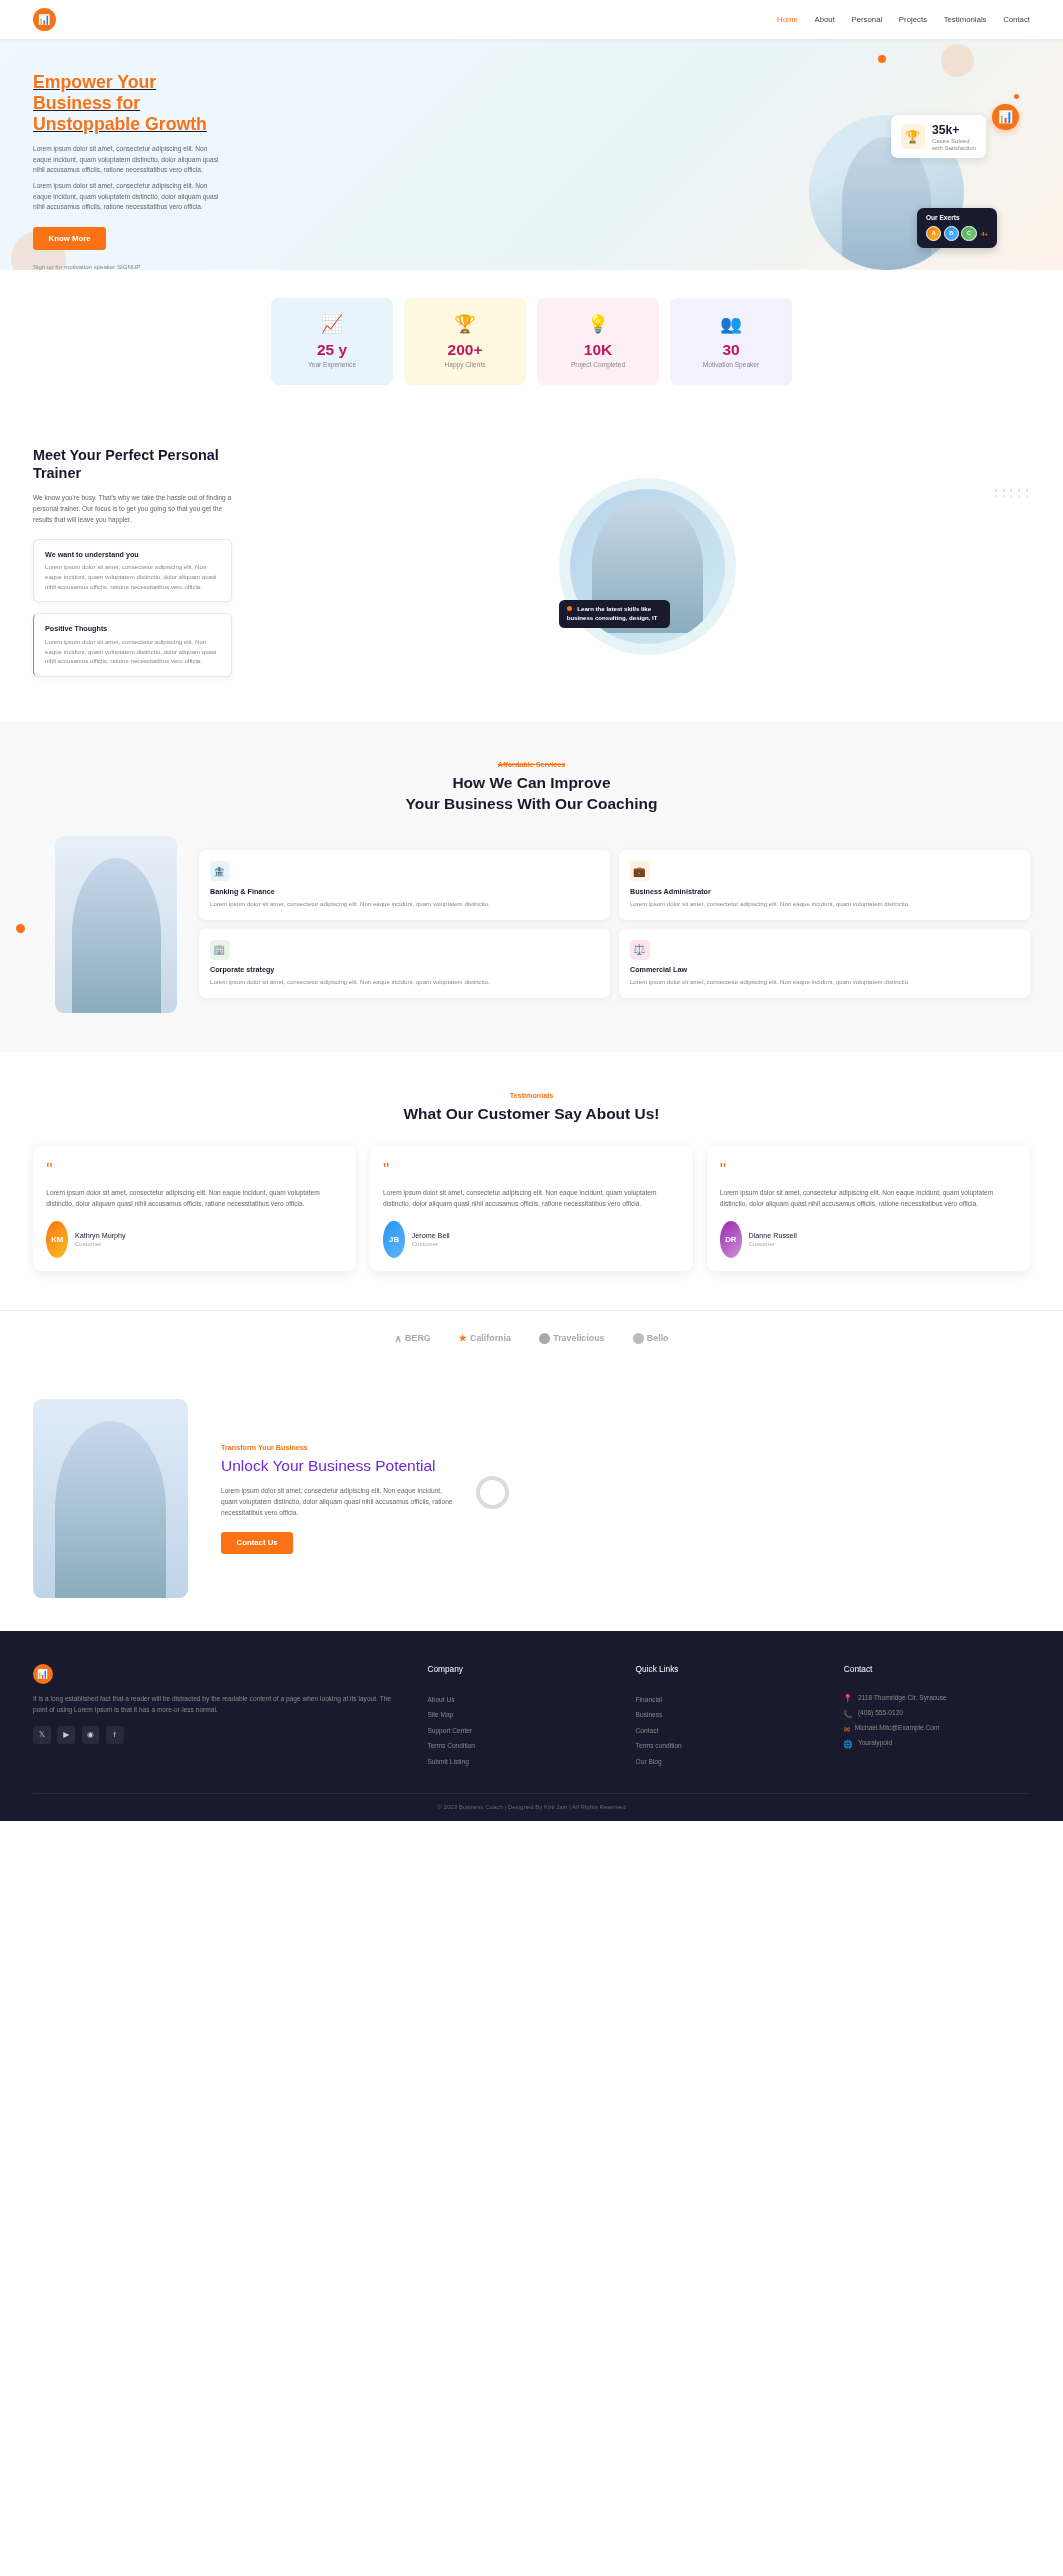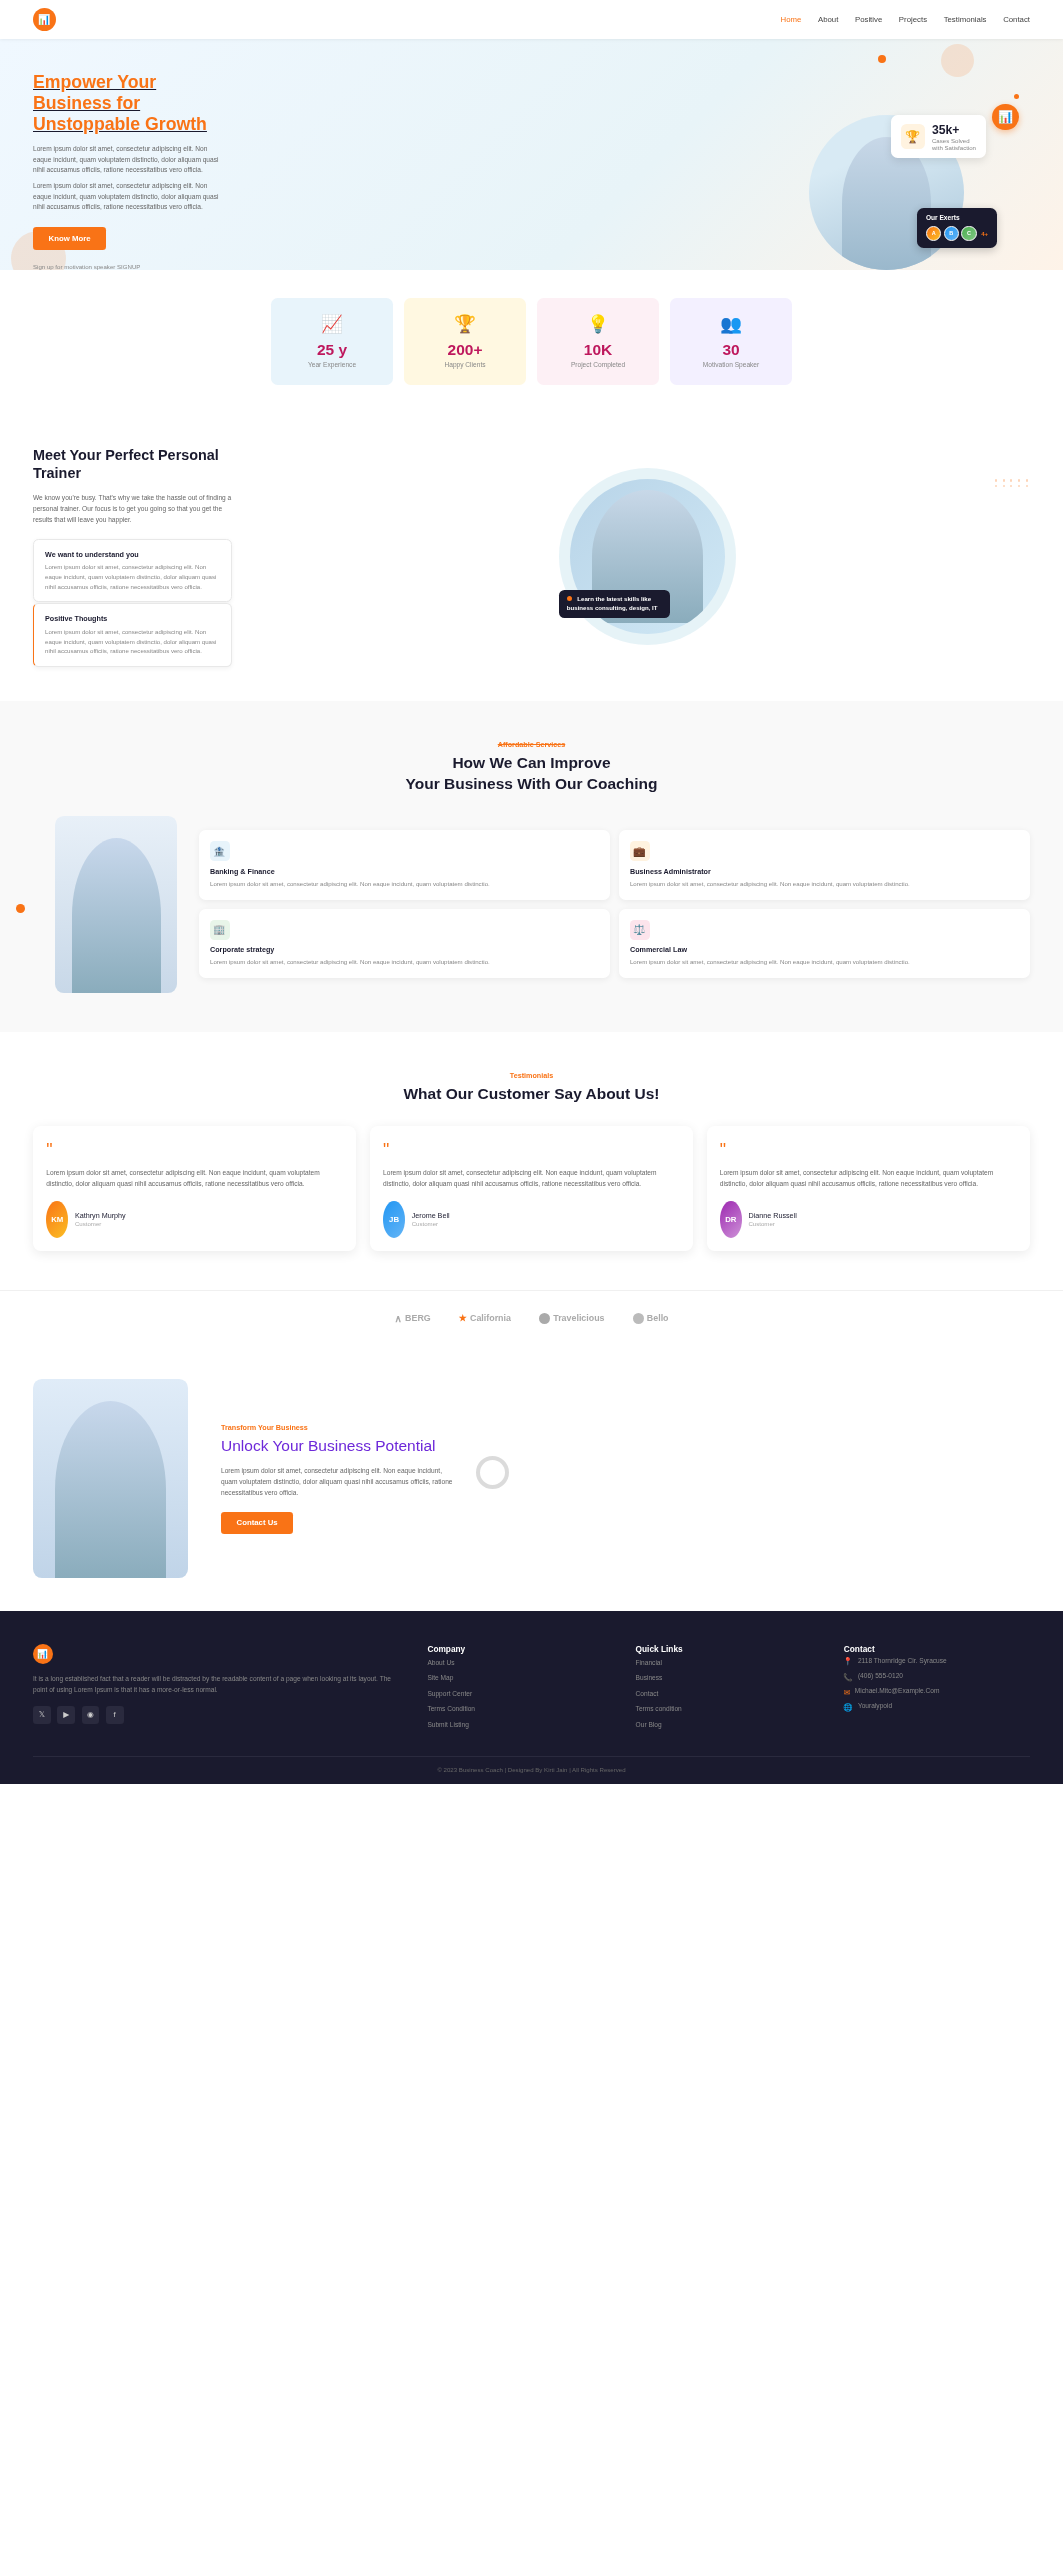--- a/index.html
+++ b/index.html
@@ -90,21 +90,21 @@
     
     .trainer-section {
       padding: 33px 33px; display: flex; gap: 33px; align-items: center;
       background: #fff;
     }
     .trainer-left { flex: 1; max-width: 199px; }
     .trainer-left h2 { font-size: 14.4px; font-weight: 800; color: #1a1a2e; margin-bottom: 8.9px; line-height: 1.3; }
     .trainer-left p { font-size: 6.6px; color: #666; line-height: 1.7; margin-bottom: 13.3px; }
     .trainer-card {
       background: #fff; border: 0.6px solid #e8e8e8; border-radius: 5.5px;
-      padding: 10px 11px; margin-bottom: 1px;
+      padding: 10px 11px; margin-bottom: 11px;
       box-shadow: 0 1.1px 4.4px rgba(0,0,0,0.05);
     }
     .trainer-card-title { font-size: 7.2px; font-weight: 700; color: #1a1a2e; margin-bottom: 3.3px; }
     .trainer-card p { font-size: 6.1px; color: #888; line-height: 1.6; margin: 0; }
     .trainer-right { flex: 1; position: relative; display: flex; justify-content: center; align-items: center; }
     .trainer-img-wrap {
       width: 155px; height: 155px; border-radius: 50%;
       background: linear-gradient(135deg, #b8d4e8, #d0e8f5);
       display: flex; align-items: center; justify-content: center;
       position: relative; overflow: hidden;
@@ -194,40 +194,40 @@
     .footer-grid { display: grid; grid-template-columns: 2fr 1fr 1fr 1fr; gap: 22px; margin-bottom: 22px; }
     .footer-logo { display: flex; align-items: center; gap: 4.4px; margin-bottom: 8.9px; }
     .footer-logo-icon { width: 20px; height: 20px; background: #f97316; border-radius: 50%; display: flex; align-items: center; justify-content: center; color: #fff; font-size: 8.9px; }
     .footer-desc { font-size: 6.6px; color: #888; line-height: 1.7; margin-bottom: 11px; }
     .footer-socials { display: flex; gap: 6.6px; }
     .social-icon {
       width: 17.7px; height: 17.7px; background: #2a2a3e; border-radius: 3.3px;
       display: flex; align-items: center; justify-content: center;
       color: #ccc; font-size: 7.8px; cursor: pointer;
     }
-    .footer-col h4 { color: #fff; font-size: 8.3px; font-weight: 700; margin-bottom: 3px; }
+    .footer-col h4 { color: #fff; font-size: 8.3px; font-weight: 400; margin-bottom: 20px; }
     .footer-col ul { list-style: none; }
     .footer-col ul li { margin-bottom: 5.5px; }
     .footer-col ul li a { color: #888; font-size: 6.6px; text-decoration: none; }
     .contact-item { display: flex; align-items: flex-start; gap: 4.4px; margin-bottom: 5.5px; font-size: 6.6px; color: #888; }
     .contact-dot { color: #f97316; font-size: 7.8px; margin-top: 0.6px; }
     .footer-bottom { border-top: 0.6px solid #2a2a3e; padding-top: 8.9px; text-align: center; font-size: 6.1px; color: #666; }
     .section-tag-line { text-decoration: line-through; }
   </style>
 </head>
 <body>
 
 <nav>
   <div class="nav-logo">
     <div class="nav-logo-icon">📊</div>
   </div>
   <ul class="nav-links">
     <li><a href="#" class="active">Home</a></li>
     <li><a href="#">About</a></li>
-    <li><a href="#">Positive</a></li>
+    <li><a href="#">Personal</a></li>
     <li><a href="#">Projects</a></li>
     <li><a href="#">Testimonials</a></li>
     <li><a href="#">Contact</a></li>
   </ul>
 </nav>
 
 <section class="hero" style="position:relative; min-height:177px;">
 
   <div class="deco-circle orange-dot" style="width:7.8px;height:7.8px;top:16.6px;right:177px;"></div>
   <div class="deco-circle light-circle" style="width:33px;height:33px;top:5.5px;right:89px;"></div>

